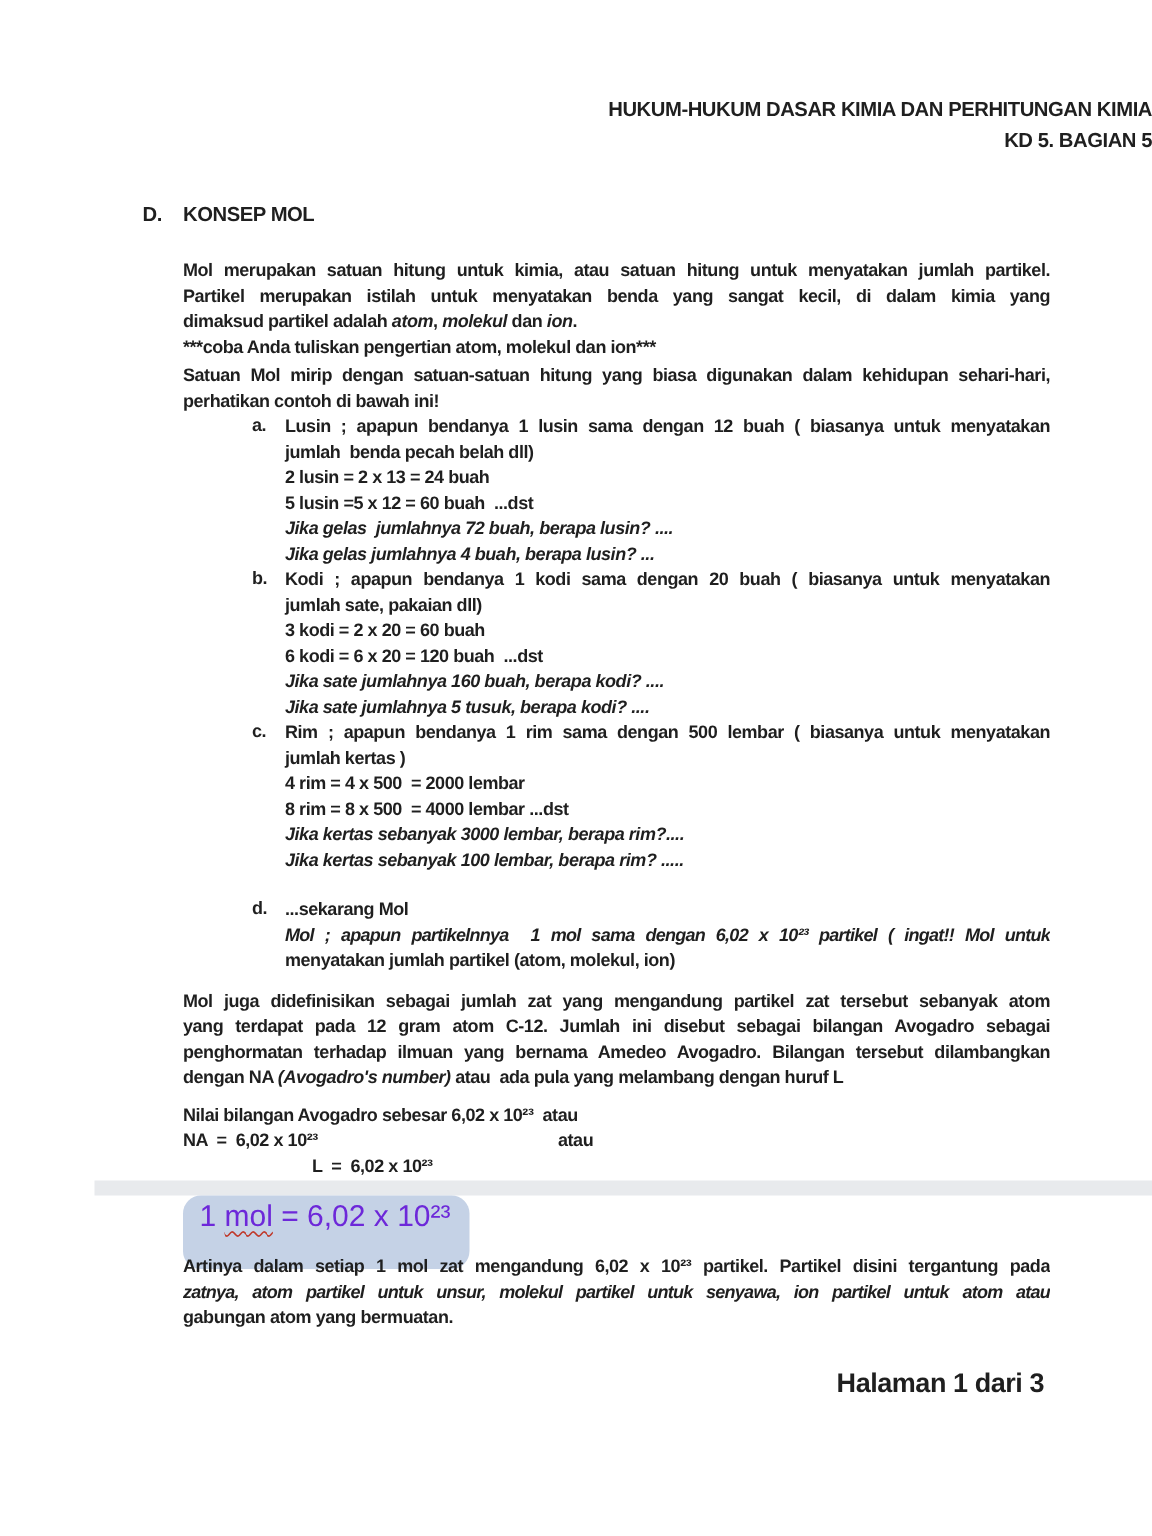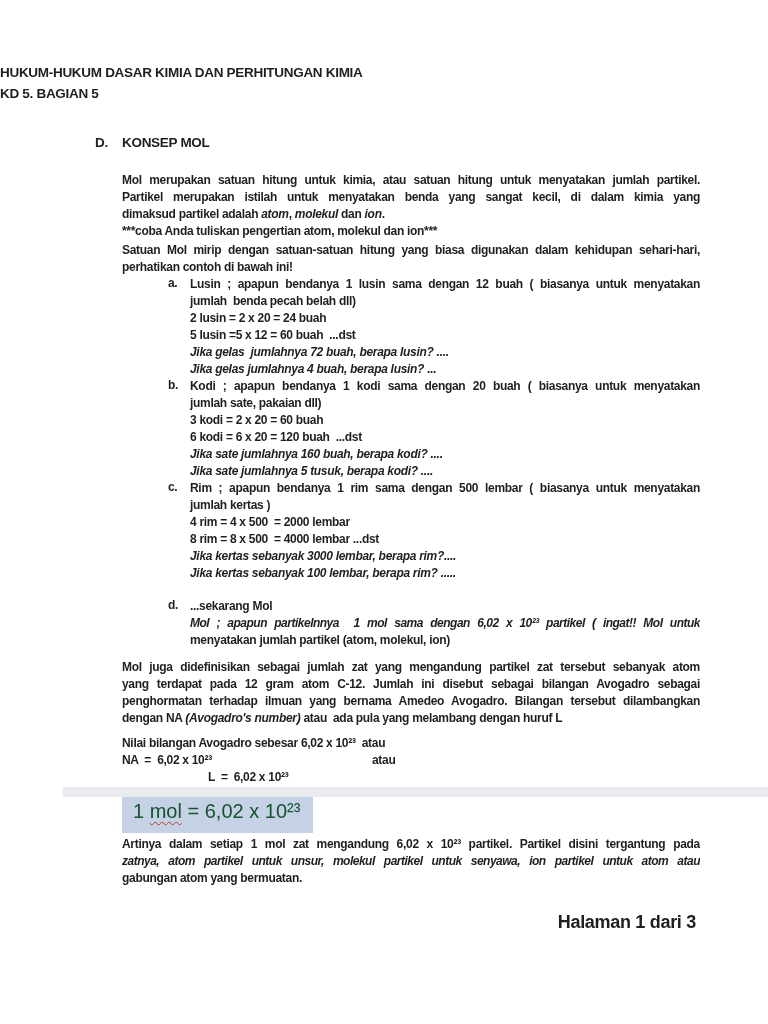--- a/index.html
+++ b/index.html
@@ -1,21 +1,21 @@
 <!DOCTYPE html>
 <html><head>
 <meta charset="utf-8">
 <style>
   html,body { margin:0; padding:0; background:#ffffff; }
   .page {
     position:relative; width:768px; height:1024px; background:#ffffff;
     font-family:"Liberation Sans", sans-serif; font-weight:700;
     color:#1f1f1f; font-size:12px; letter-spacing:-0.3px; overflow:hidden;
   }
-  .titles { padding-top:62px; text-align:left; font-size:13.5px; line-height:21px; }
+  .titles { padding-top:62px; text-align:right; font-size:13.5px; line-height:21px;padding-left:44px; }
   .content { margin:0 68px 0 122px; }
   .sec { position:relative; margin-top:30px; font-size:13.5px; line-height:17px; }
   .sec .slabel { position:absolute; left:-27px; }
   .ln { height:17px; line-height:17px; }
   .jl { text-align:justify; text-align-last:justify; overflow:hidden; }
   .nw { white-space:nowrap; }
   .it { font-style:italic; }
   .tight { letter-spacing:-0.5px;font-style:italic; }
   .p1 { margin-top:21px; }
   .p2 { margin-top:2px; }
@@ -24,23 +24,23 @@
   .itemD { margin-top:16px; }
   .p3 { margin-top:10px; }
   .avg { margin-top:8px; }
   .avg .narow { position:relative; }
   .avg .na { }
   .avg .atau2 { position:absolute; left:250px; top:0; }
   .avg .lline { margin-left:86px; }
   .band { margin-left:-59px; margin-right:-68px; margin-top:1px; height:10px; background:#e8eaed; }
   .fwrap { height:31px; }
   .fbox {
-    display:inline-block; background:#c5d2e6; color:#14532d;
+    display:inline-block; background:#c5d2e6; color:#6d28d9;
     font-weight:400; font-size:20px; letter-spacing:0;
-    padding:3px 13px 10px 11px; line-height:23px;
+    padding:3px 13px 23px 11px; line-height:23px;border-radius:12px;
   }
   .squig {
     text-decoration:underline; text-decoration-style:wavy;
     text-decoration-color:#c0392b; text-decoration-thickness:1px;
     text-underline-offset:3px; text-decoration-skip-ink:none;
   }
   .p4 { margin-top:8px; }
   .footer { position:absolute; top:912px; right:72px; font-size:18px; }
 </style>
 </head>
@@ -69,21 +69,21 @@
 
     <div class="p2">
       <div class="ln jl">Satuan Mol mirip dengan satuan-satuan hitung yang biasa digunakan dalam kehidupan sehari-hari,</div>
       <div class="ln nw">perhatikan contoh di bawah ini!</div>
     </div>
 
     <div class="item">
       <span class="ilabel">a.</span>
       <div class="ln jl">Lusin ; apapun bendanya 1 lusin sama dengan 12 buah ( biasanya untuk menyatakan</div>
       <div class="ln nw">jumlah&nbsp; benda pecah belah dll)</div>
-      <div class="ln nw">2 lusin = 2 x 20 = 24 buah</div>
+      <div class="ln nw">2 lusin = 2 x 13 = 24 buah</div>
       <div class="ln nw">5 lusin =5 x 12 = 60 buah &nbsp;...dst</div>
       <div class="ln nw it">Jika gelas&nbsp; jumlahnya 72 buah, berapa lusin? ....</div>
       <div class="ln nw it">Jika gelas jumlahnya 4 buah, berapa lusin? ...</div>
     </div>
 
     <div class="item">
       <span class="ilabel">b.</span>
       <div class="ln jl">Kodi ; apapun bendanya 1 kodi sama dengan 20 buah ( biasanya untuk menyatakan</div>
       <div class="ln nw">jumlah sate, pakaian dll)</div>
       <div class="ln nw">3 kodi = 2 x 20 = 60 buah</div>

